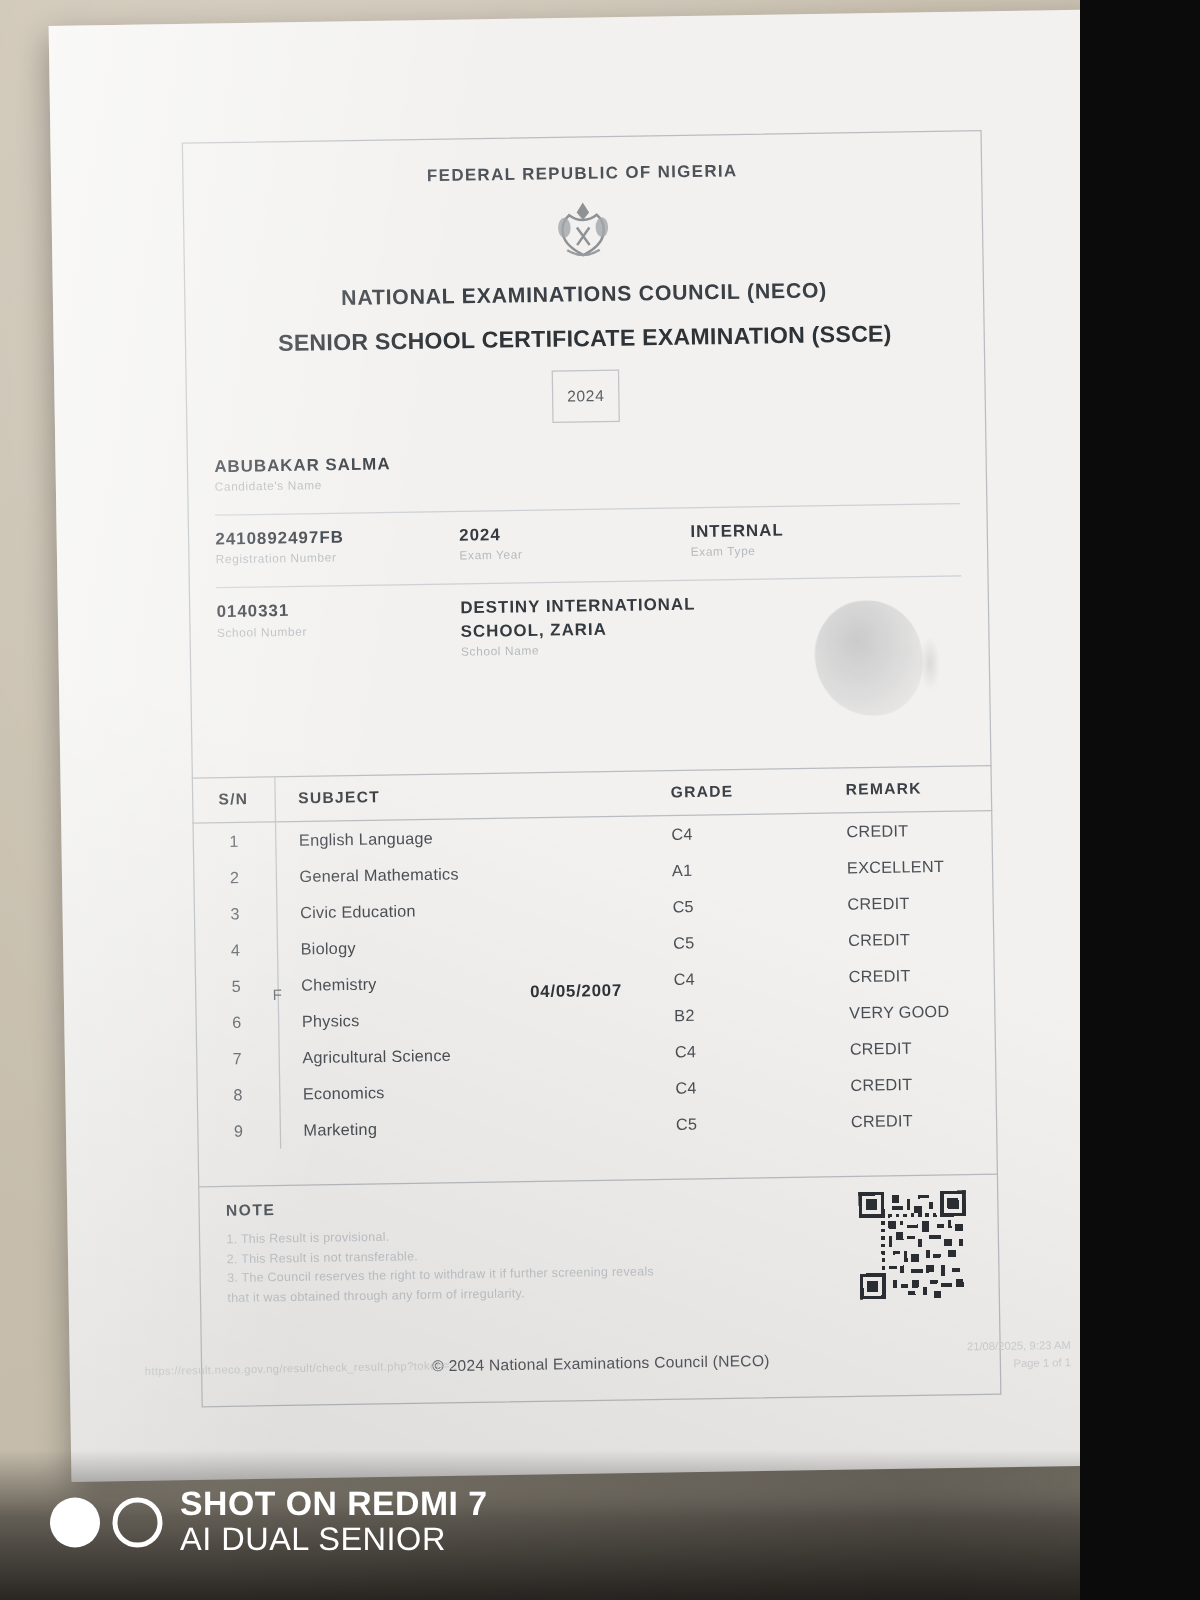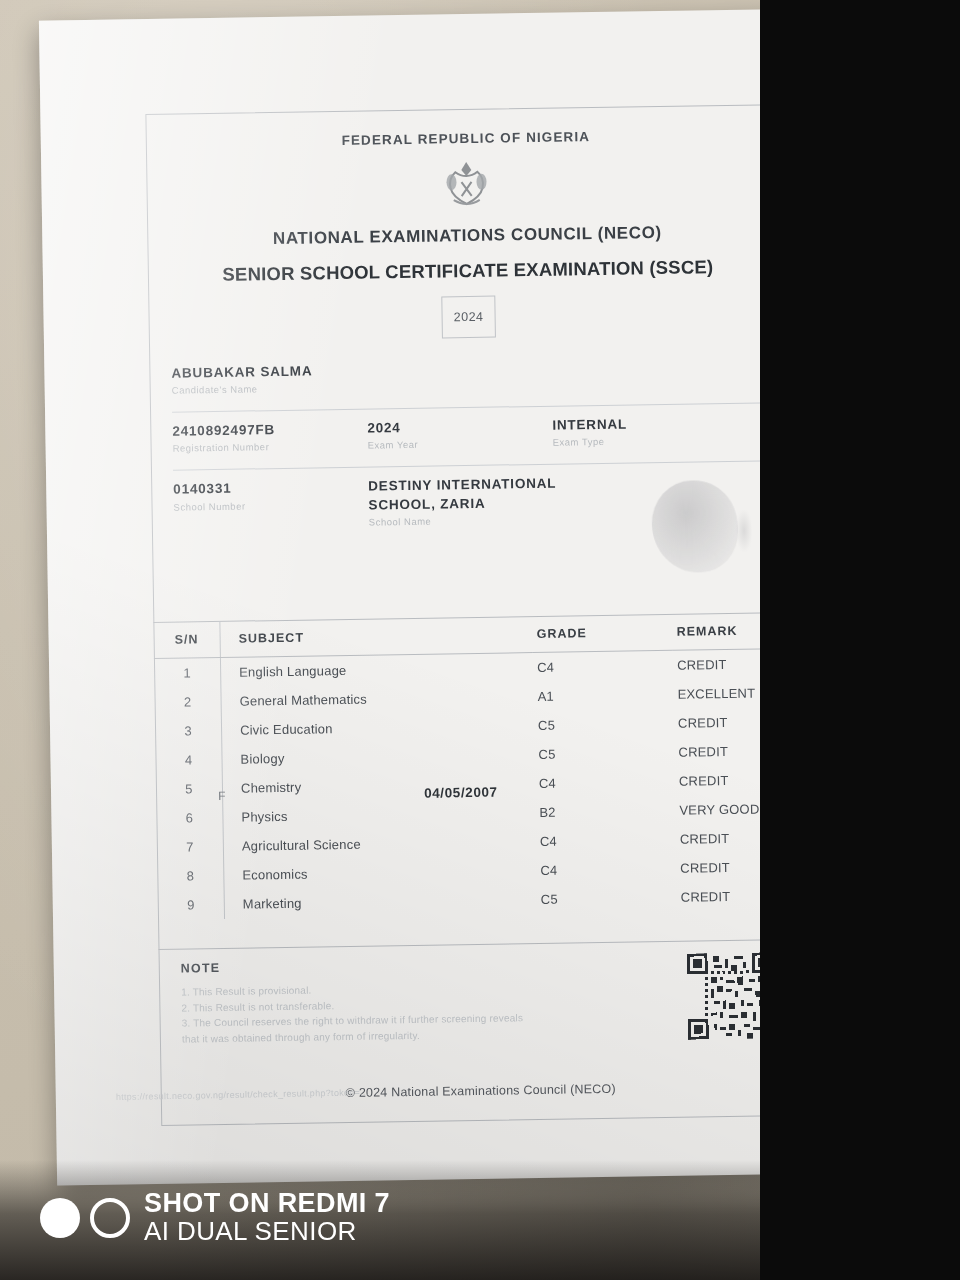--- a/index.html
+++ b/index.html
@@ -10,21 +10,21 @@
   body {
     width: 960px;
     height: 1280px;
     overflow: hidden;
     font-family: "Liberation Sans", sans-serif;
   }
 
   
   .scene {
     position: relative;
-    width: 760px;
+    width: 864px;
     height: 1280px;
     background: linear-gradient(160deg, #cfc6b6 0%, #c8bfae 40%, #c2b9a8 100%);
     overflow: hidden;
   }
   
   .desk-shade {
     position: absolute;
     inset: 0;
     background:
       radial-gradient(ellipse at 30% 20%, rgba(255,255,255,0.18), rgba(0,0,0,0) 60%),

